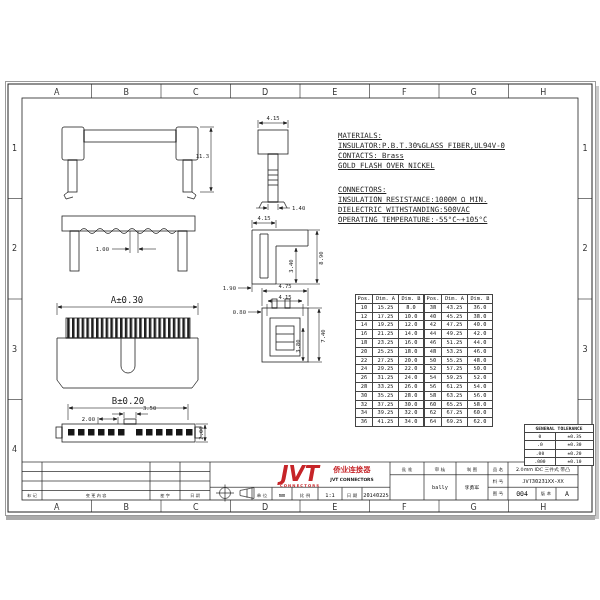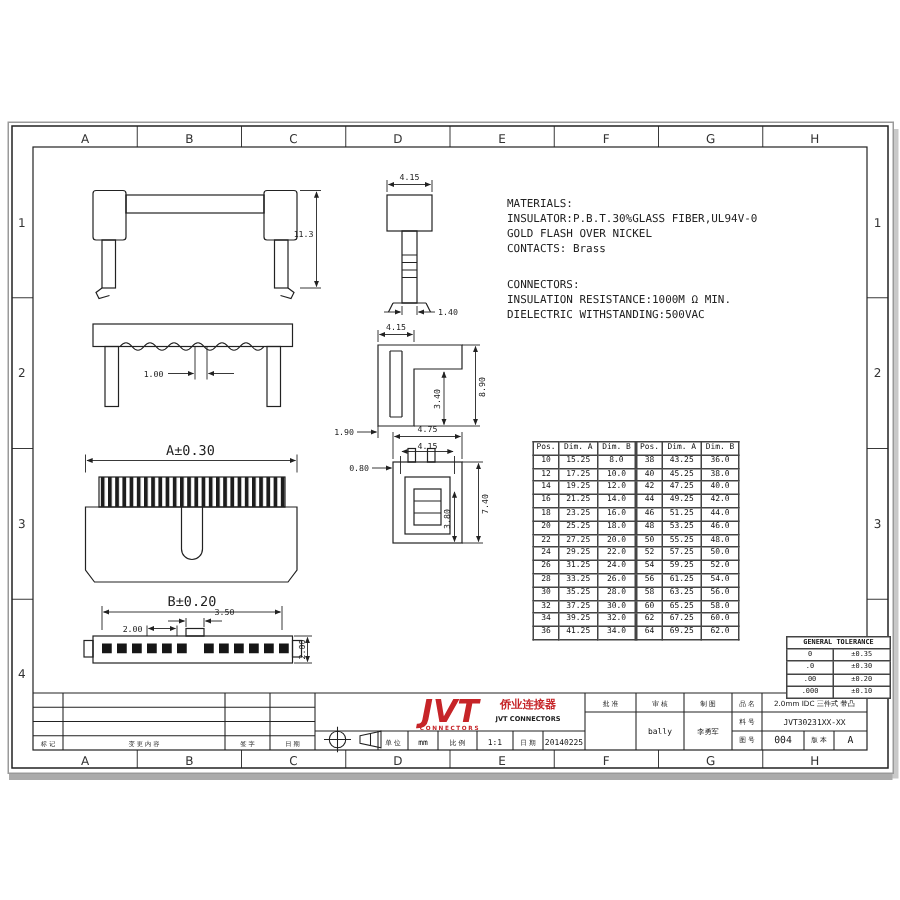--- a/index.html
+++ b/index.html
@@ -16,21 +16,21 @@
   .tbv2{font:4.8px "DejaVu Sans",sans-serif;fill:#111;}
   .tbl{font:4.2px "DejaVu Sans",sans-serif;fill:#222;}
   .big{font:6.5px "DejaVu Sans Mono",monospace;fill:#111;}
   .logo{font:italic 700 21px "DejaVu Sans",sans-serif;fill:#c62428;}
   .logosub{font:700 3.8px "DejaVu Sans",sans-serif;fill:#c62428;letter-spacing:1.1px;}
   .cn{font:700 7.5px "DejaVu Sans",sans-serif;fill:#c62428;}
   .cnsub{font:700 4.4px "DejaVu Sans",sans-serif;fill:#222;}
   
   .notes{position:absolute;left:338px;top:131px;width:255px;color:#222;
          font:7.3px "DejaVu Sans Mono",monospace;line-height:10px;white-space:nowrap;}
-  .notes .para{margin-bottom:14px;}
+  .notes .para{margin-bottom:14px;text-decoration:underline;}
   
   table.dim{position:absolute;border-collapse:collapse;font:5.3px "DejaVu Sans Mono",monospace;color:#111;background:#fff;}
   table.dim th,table.dim td{border:0.6px solid #444;padding:0 1px;height:7.8px;line-height:7.8px;
          text-align:center;font-weight:normal;}
   table.dim th:nth-child(1),table.dim td:nth-child(1){width:14px;}
   table.dim th:nth-child(2),table.dim td:nth-child(2){width:23px;}
   table.dim th:nth-child(3),table.dim td:nth-child(3){width:22px;}
   #tableLeft{left:355px;top:294px;}
   #tableRight{left:424px;top:294px;}
   
@@ -283,27 +283,28 @@
     <text class="tbl" x="96" y="497">变 更 内 容</text>
     <text class="tbl" x="165" y="497">签 字</text>
     <text class="tbl" x="195" y="497">日 期</text>
   </g>
 </svg>
 
 <div class="notes">
   <div class="para">
     <div>MATERIALS:</div>
     <div>INSULATOR:P.B.T.30%GLASS FIBER,UL94V-0</div>
+    <div>CONTACTS: Brass</div>
     <div>GOLD FLASH OVER NICKEL</div>
-    <div>CONTACTS: Brass</div>
   </div>
   <div class="para">
     <div>CONNECTORS:</div>
     <div>INSULATION RESISTANCE:1000M Ω MIN.</div>
     <div>DIELECTRIC WITHSTANDING:500VAC</div>
+    <div>OPERATING TEMPERATURE:-55°C~+105°C</div>
   </div>
 </div>
 
 <table class="dim" id="tableLeft">
   <thead>
     <tr>
       <th>Pos.</th>
       <th>Dim. A</th>
       <th>Dim. B</th>
     </tr>

